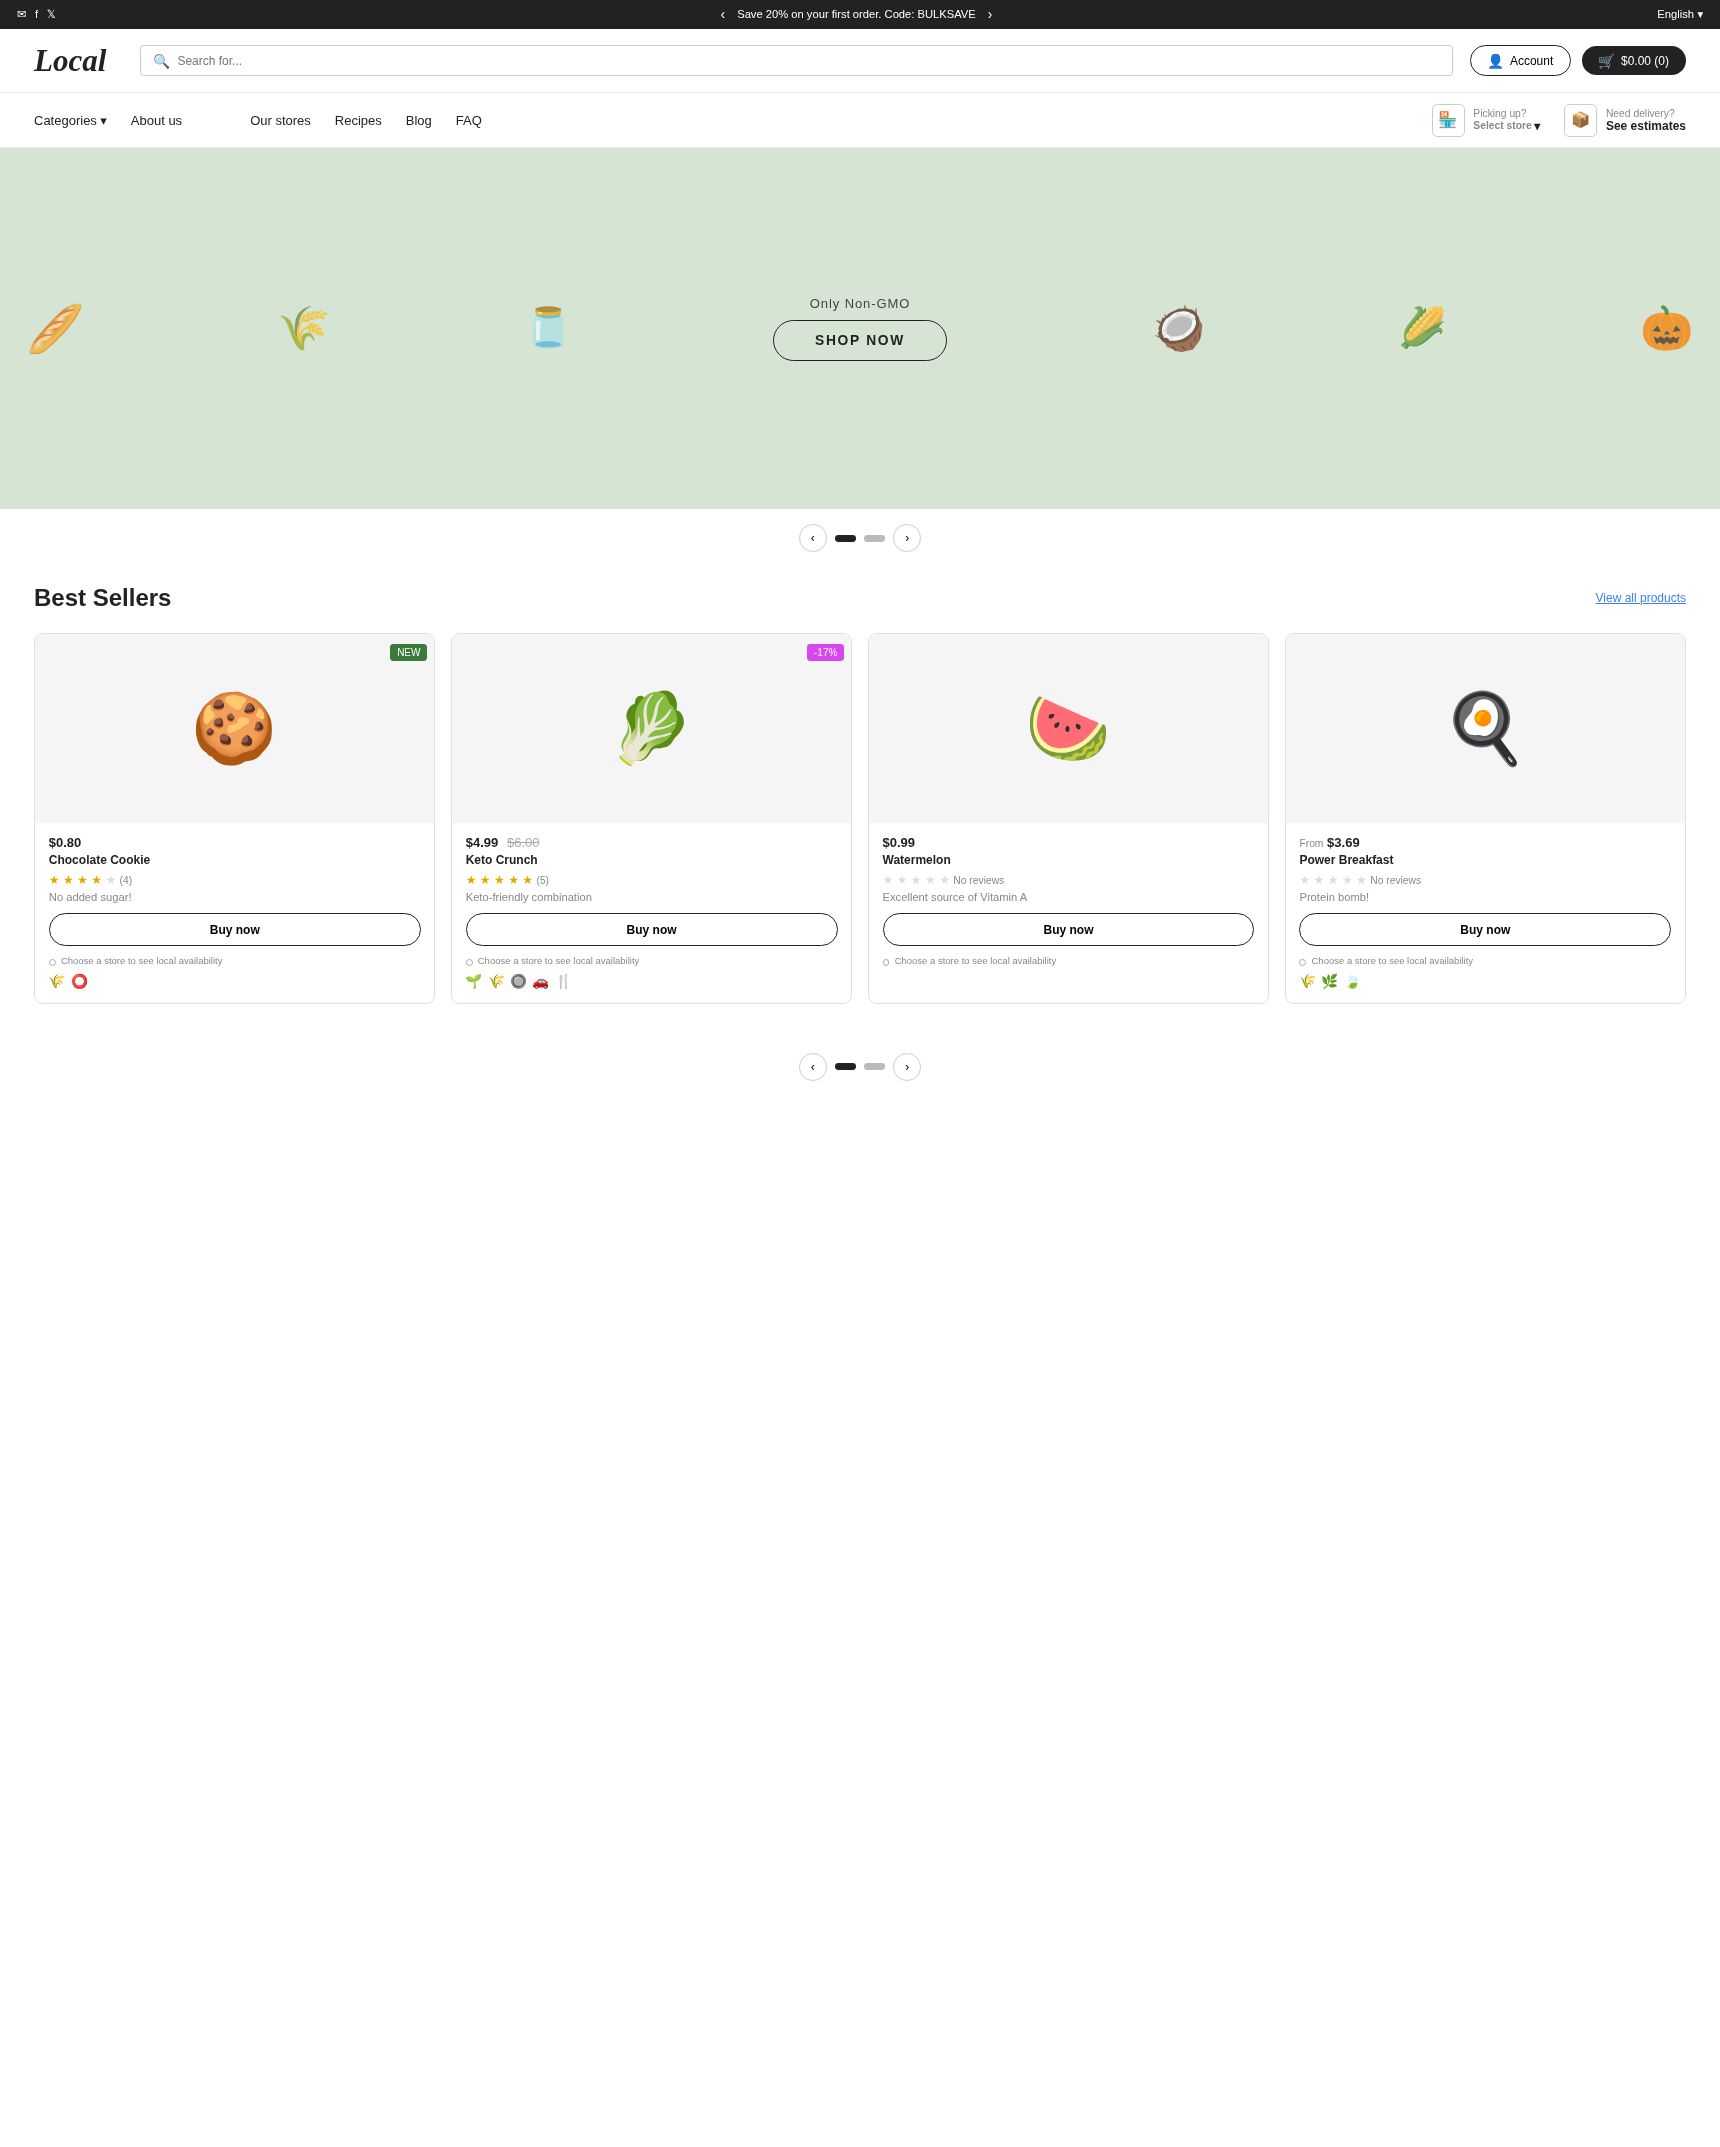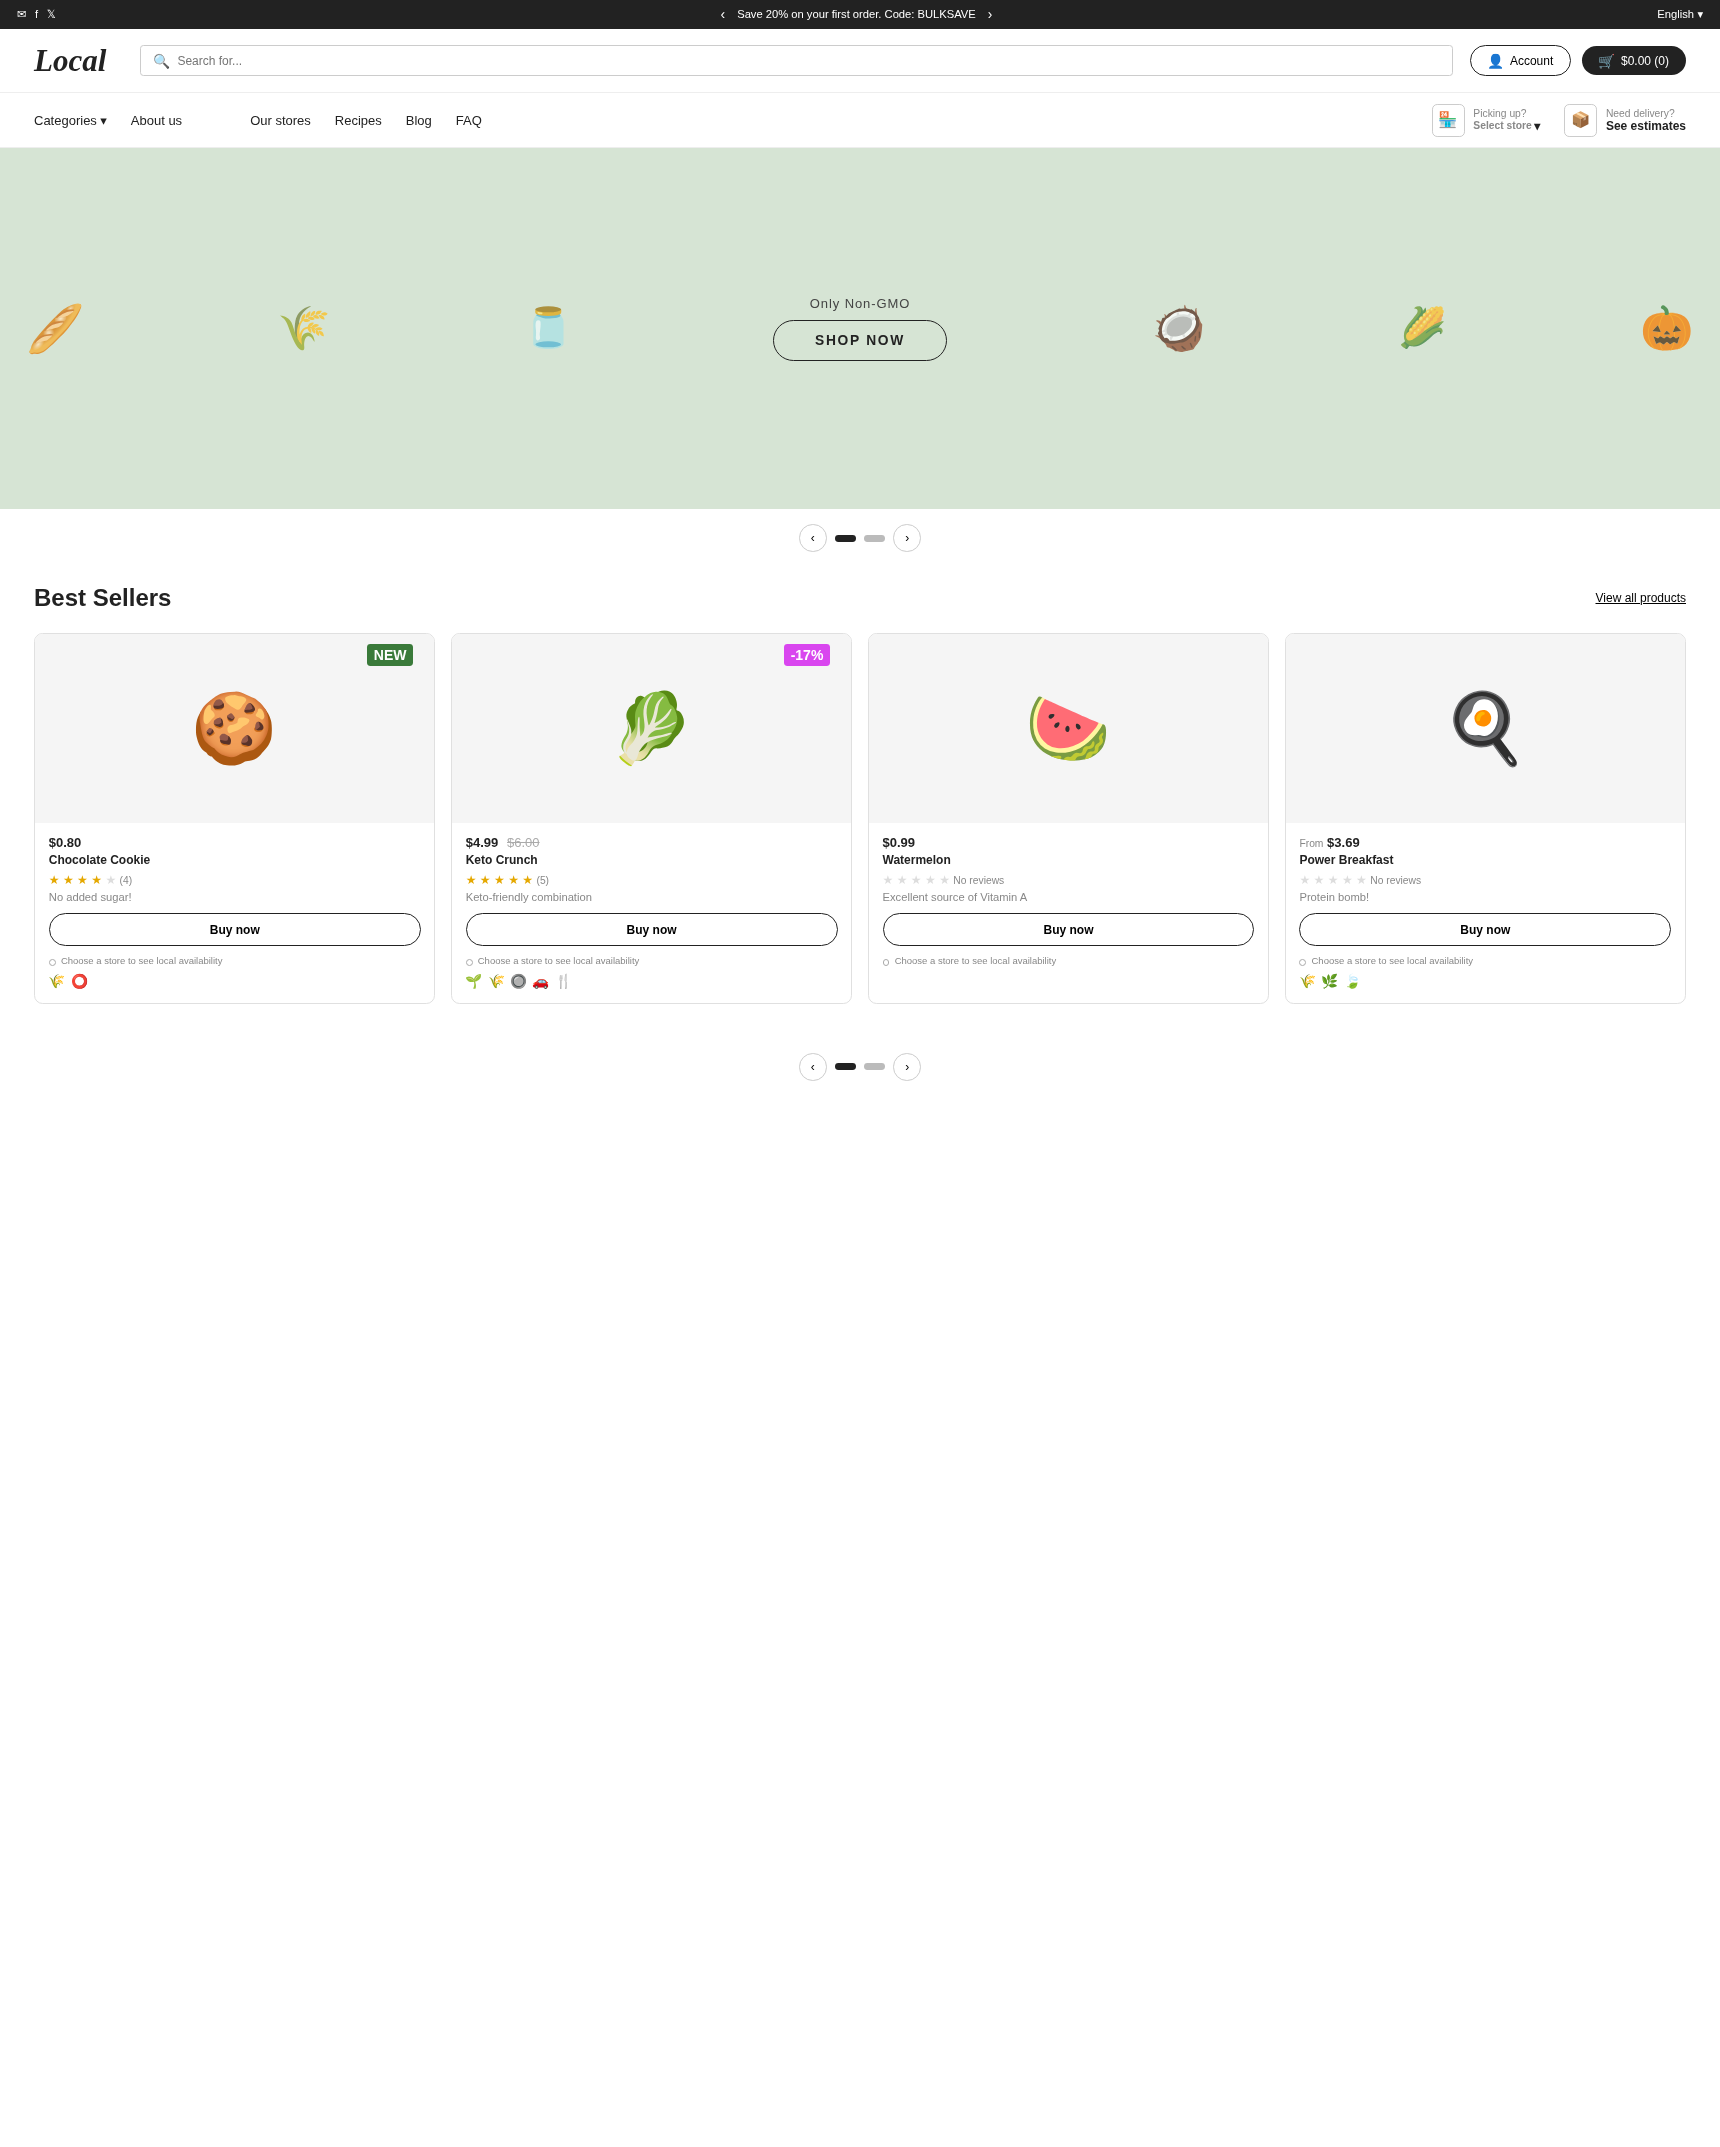--- a/index.html
+++ b/index.html
@@ -147,21 +147,21 @@
       padding: 15.5px 0;
     }
     .carousel-dot { width: 20.6px; height: 6.9px; border-radius: 3.4px; background: #bbb; display: inline-block; }
     .carousel-dot.active { background: #222; }
     .carousel-btn { background: none; border: 1.3px solid #ccc; border-radius: 50%; width: 27.5px; height: 27.5px; cursor: pointer; display: flex; align-items: center; justify-content: center; font-size: 12px; }
 
     
     .best-sellers-section { padding: 17px 34px 34px; }
     .section-header { display: flex; justify-content: space-between; align-items: center; margin-bottom: 20.6px; text-align: center; }
     .section-title { font-size: 24px; font-weight: 700; }
-    .view-all { font-size: 12px; color: #000000; text-decoration: underline; cursor: pointer; }
+    .view-all { font-size: 12px; color: #3b82f6; text-decoration: underline; cursor: pointer; }
 
     
     .products-grid {
       display: grid;
       grid-template-columns: repeat(4, 1fr);
       gap: 15.5px;
     }
     .product-card {
       border: 0.9px solid #e0e0e0;
       border-radius: 8.6px;
@@ -176,25 +176,25 @@
       display: flex;
       align-items: center;
       justify-content: center;
       position: relative;
       margin-bottom: 12px;
       font-size: 69px;
     }
     .product-badge {
       position: absolute;
       top: 10.3px;
-      right: 21px;
+      right: 7px;
       border-radius: 3.4px;
       padding: 2.6px 6.9px;
-      font-size: 14px;
-      font-weight: 700;
+      font-size: 10px;
+      font-weight: 400;
     }
     .badge-new { background: #3a7a3a; color: #fff; }
     .badge-sale { background: #d946ef; color: #fff; }
     .product-info { padding: 0 13.8px; }
     .product-price { font-size: 13px; font-weight: 600; margin-bottom: 3.4px; }
     .product-price .original { text-decoration: line-through; color: #aaa; font-weight: 400; margin-left: 5.2px; }
     .product-name { font-size: 12px; font-weight: 700; margin-bottom: 6px; }
     .product-stars { display: flex; align-items: center; gap: 3.4px; margin-bottom: 3.4px; }
     .star { color: #e5a800; font-size: 12px; }
     .star.empty { color: #ddd; }

